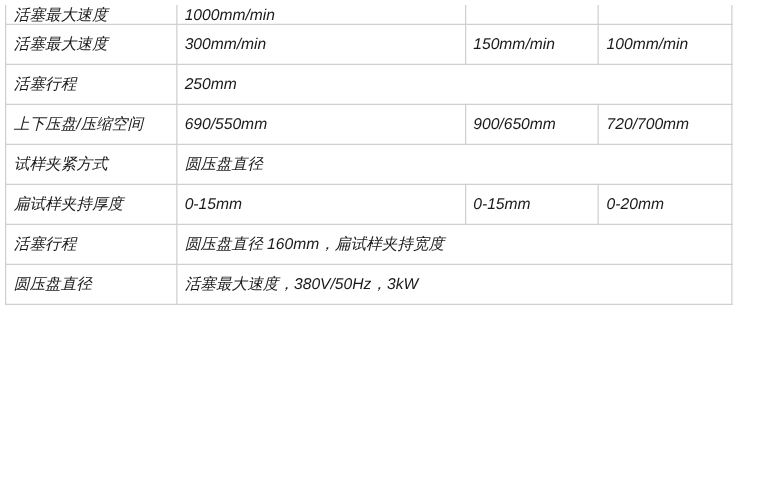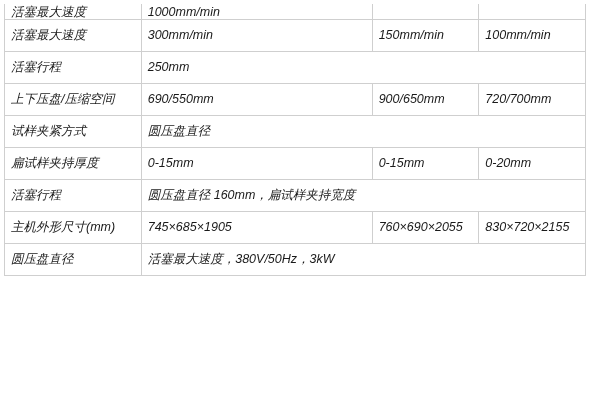--- a/index.html
+++ b/index.html
@@ -102,23 +102,17 @@
         <td class="label">扁试样夹持厚度</td>
         <td class="val" colspan="2">0-15mm</td>
         <td class="val">0-15mm</td>
         <td class="val">0-20mm</td>
       </tr>
       <tr>
         <td class="label">活塞行程</td>
         <td class="val" colspan="4">圆压盘直径 160mm，扁试样夹持宽度</td>
       </tr>
       <tr>
-        <td class="label">主机外形尺寸(mm)</td>
-        <td class="val" colspan="2">745×685×1905</td>
-        <td class="val">760×690×2055</td>
-        <td class="val">830×720×2155</td>
-      </tr>
-      <tr>
         <td class="label">圆压盘直径</td>
         <td class="val" colspan="4">活塞最大速度，380V/50Hz，3kW</td>
       </tr>
     </tbody>
 </table>
 
 </body></html>

